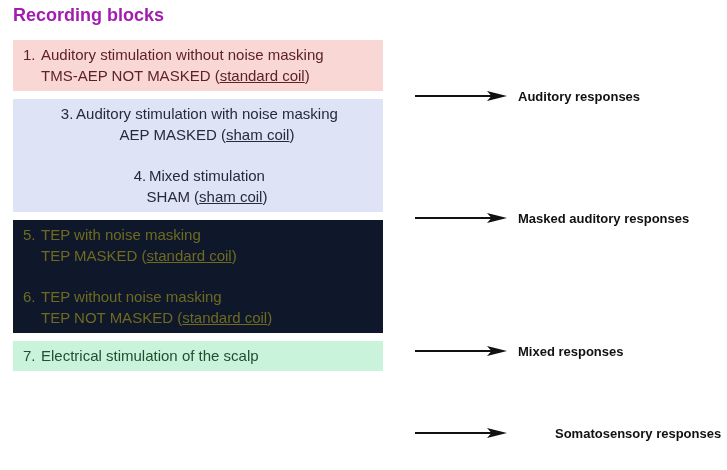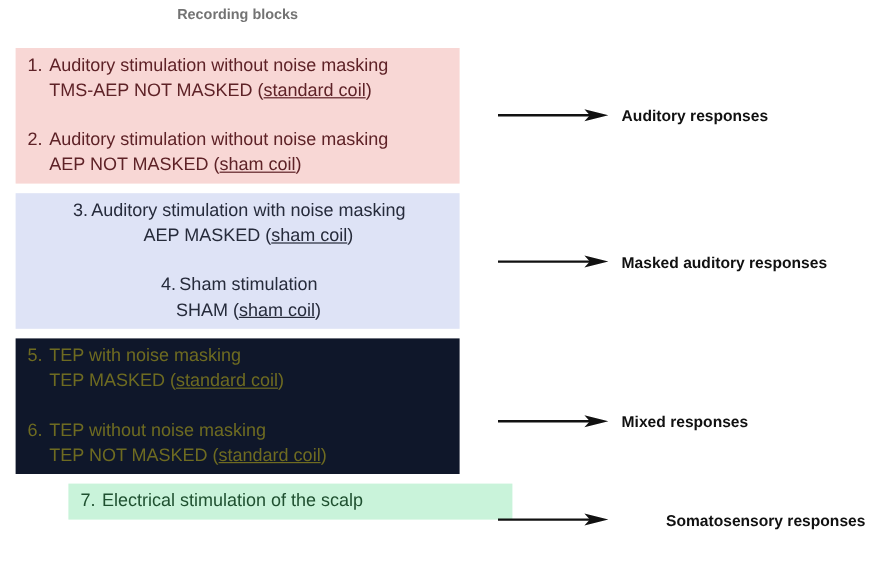--- a/index.html
+++ b/index.html
@@ -9,24 +9,23 @@
     height: 470px;
     background: #ffffff;
     font-family: "Liberation Sans", sans-serif;
     overflow: hidden;
   }
   .fig-title {
     position: absolute;
     left: 13px;
     top: 5px;
     width: 370px;
-    text-align: center;
-    font-size: 12px;
+    font-size: 18px;
     font-weight: bold;
-    color: #737373;
+    color: #a21caf;
   }
   .blocks {
     position: absolute;
     left: 13px;
     top: 40px;
     width: 338px;
   }
   .block {
     box-sizing: border-box;
     width: 370px;
@@ -68,49 +67,45 @@
 
   <div class="fig-title">Recording blocks</div>
 
   <div class="blocks">
 
     <div class="block" style="background: rgb(248, 215, 213); color: rgb(94, 34, 39);">
       <div class="item">
         <div class="line1"><span class="num">1.</span><span>Auditory stimulation without noise masking</span></div>
         <div class="line2"><span>TMS-AEP NOT MASKED (</span><span class="ul">standard coil</span><span>)</span></div>
       </div>
-      <div class="item">
-        <div class="line1"><span class="num">2.</span><span>Auditory stimulation without noise masking</span></div>
-        <div class="line2"><span>AEP NOT MASKED (</span><span class="ul">sham coil</span><span>)</span></div>
-      </div>
     </div>
 
     <div class="block" style="background: rgb(222, 227, 246); color: rgb(38, 43, 59); text-align: center;">
       <div class="item">
         <div class="line1"><span class="num">3.</span><span>Auditory stimulation with noise masking</span></div>
         <div class="line2"><span>AEP MASKED (</span><span class="ul">sham coil</span><span>)</span></div>
       </div>
       <div class="item">
-        <div class="line1"><span class="num">4.</span><span>Sham stimulation</span></div>
+        <div class="line1"><span class="num">4.</span><span>Mixed stimulation</span></div>
         <div class="line2"><span>SHAM (</span><span class="ul">sham coil</span><span>)</span></div>
       </div>
     </div>
 
     <div class="block" style="background: #0f172a; color: rgb(110, 107, 33);">
       <div class="item">
         <div class="line1"><span class="num">5.</span><span>TEP with noise masking</span></div>
         <div class="line2"><span>TEP MASKED (</span><span class="ul">standard coil</span><span>)</span></div>
       </div>
       <div class="item">
         <div class="line1"><span class="num">6.</span><span>TEP without noise masking</span></div>
         <div class="line2"><span>TEP NOT MASKED (</span><span class="ul">standard coil</span><span>)</span></div>
       </div>
     </div>
 
-    <div class="block" style="background: rgb(201, 243, 218); color: rgb(31, 80, 48); margin-left: 44px;">
+    <div class="block" style="background: rgb(201, 243, 218); color: rgb(31, 80, 48);">
       <div class="item">
         <div class="line1"><span class="num">7.</span><span>Electrical stimulation of the scalp</span></div>
       </div>
     </div>
 
   </div>
 
   <div class="response-row row-1" style="color: rgb(17, 17, 17);">
     <svg class="arrow-svg" width="92" height="14" viewBox="0 0 92 14">
       <line x1="0" y1="7" x2="78" y2="7" stroke="currentColor" stroke-width="2"></line>

